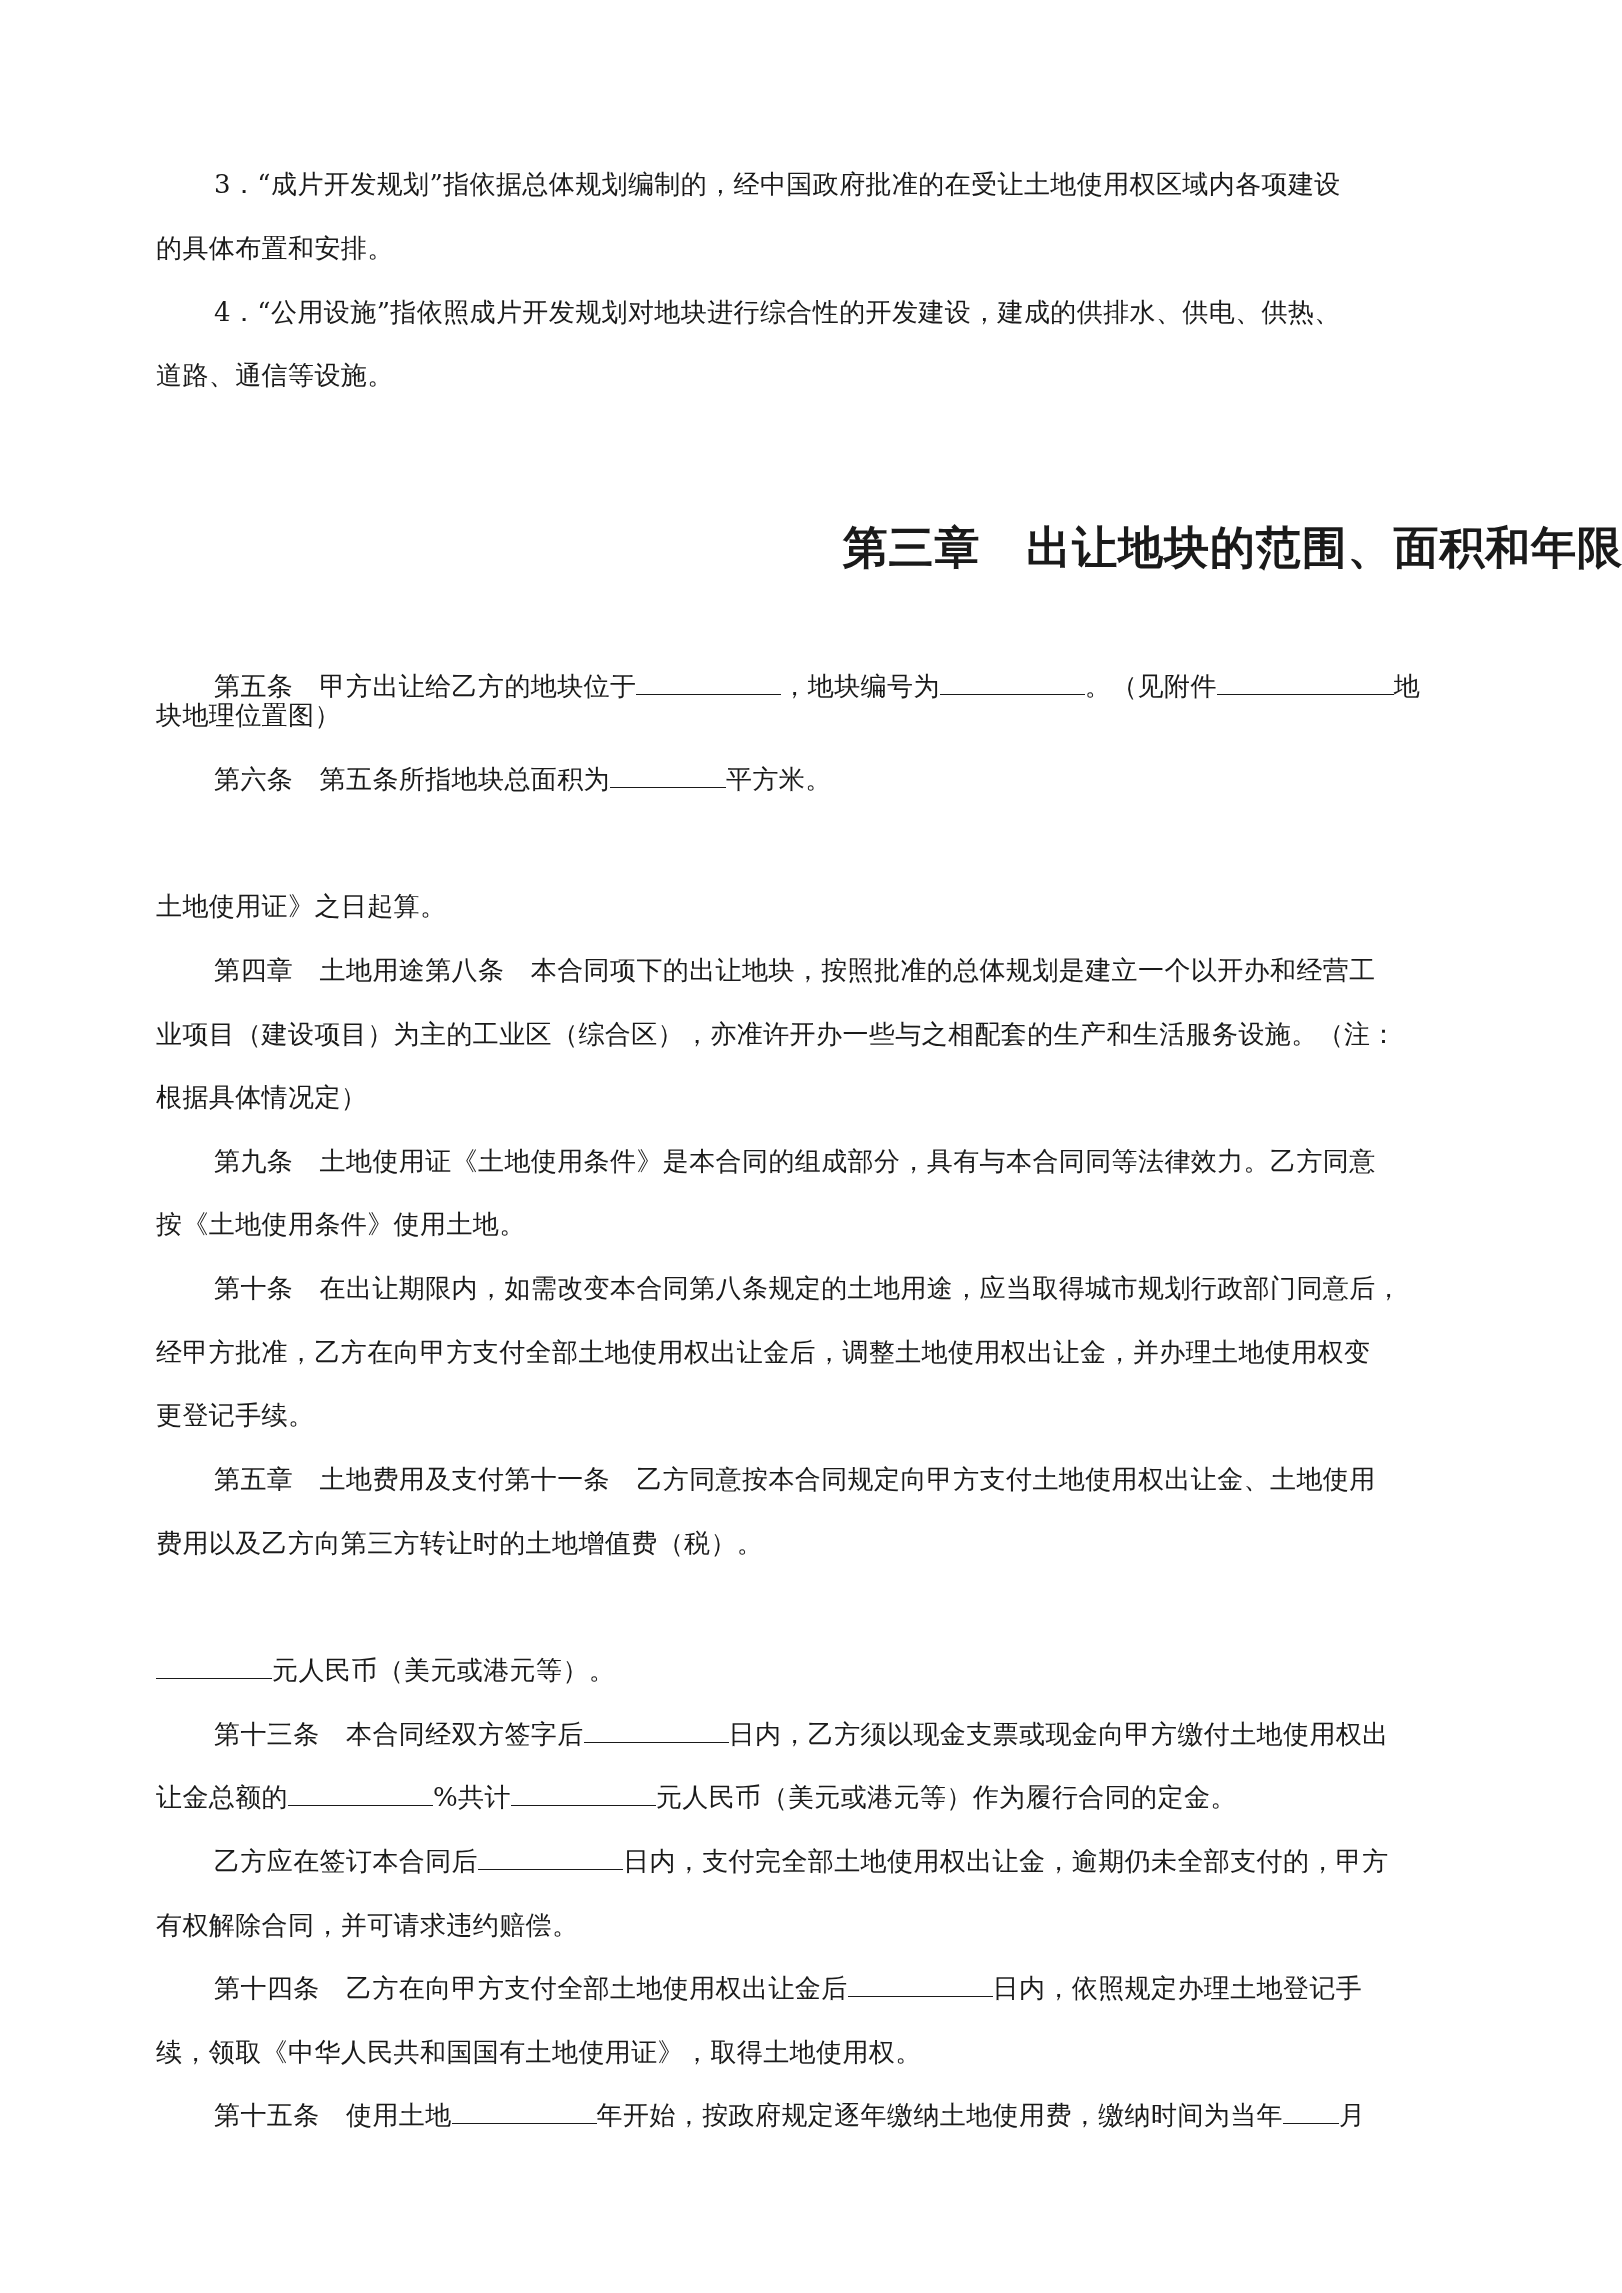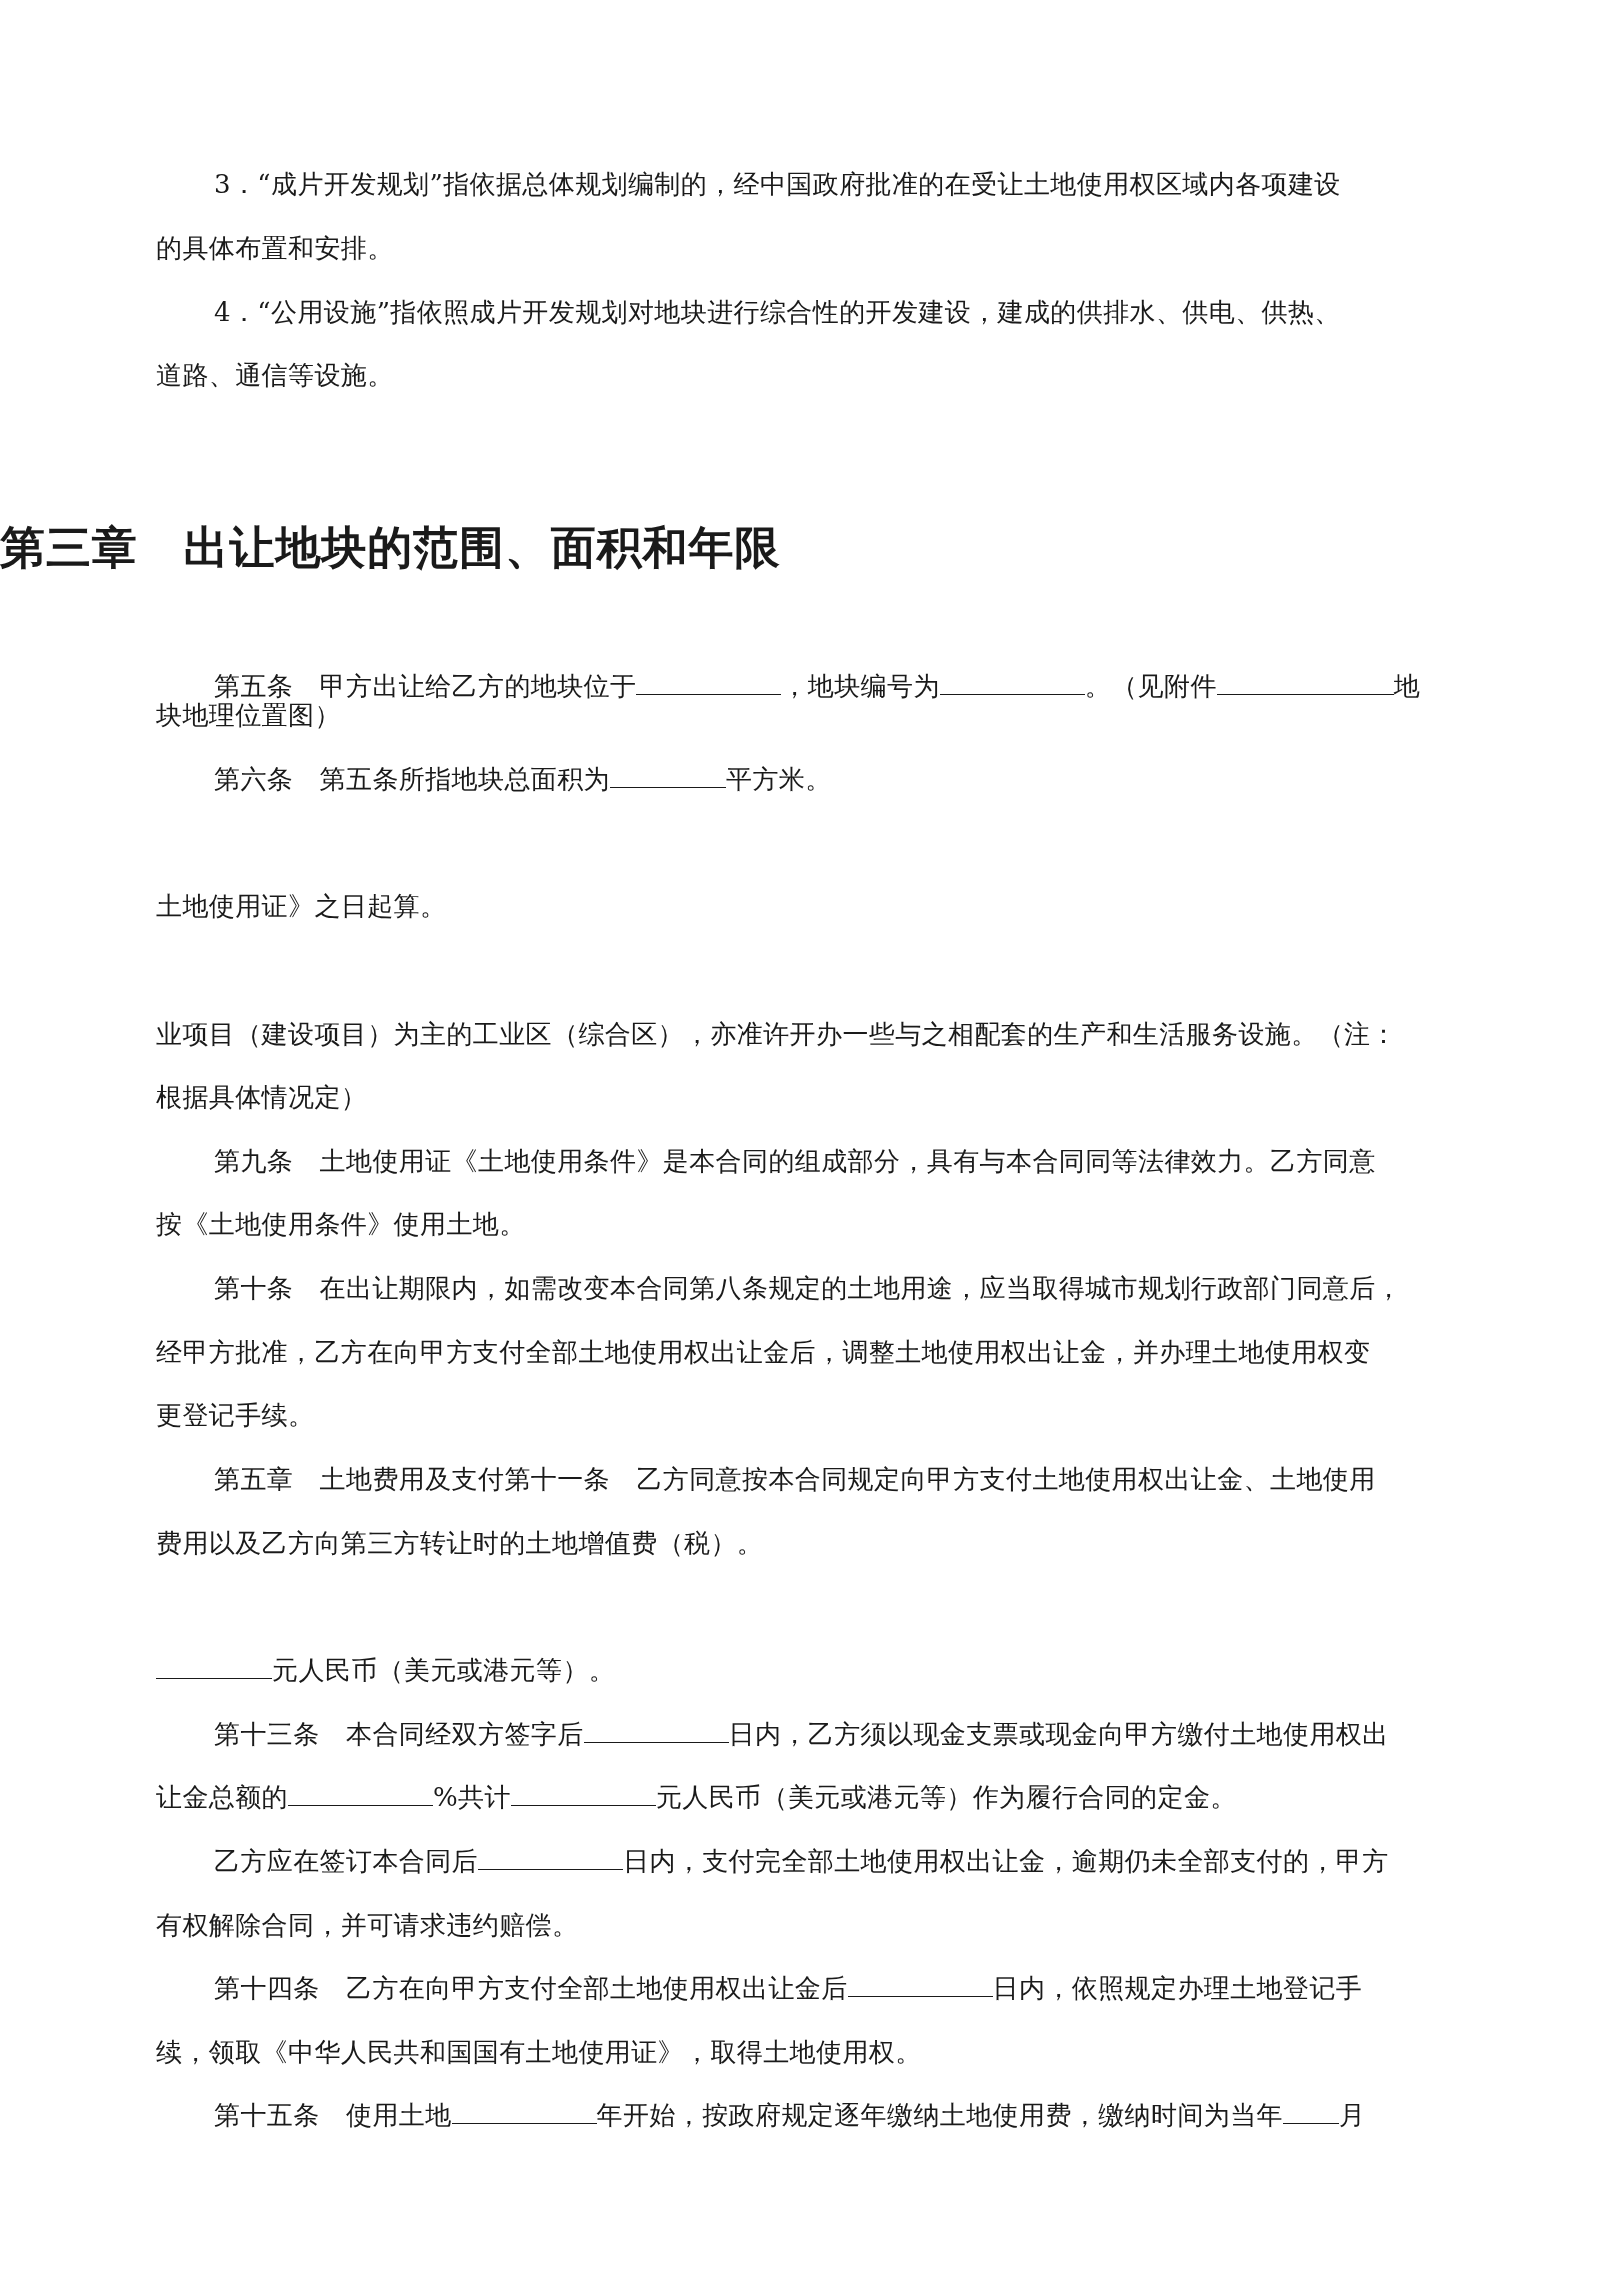--- a/index.html
+++ b/index.html
@@ -10,21 +10,21 @@
   }
   .page { position: absolute; left: 0; top: 0; width: 1530px; height: 2294px; }
   .line {
     position: absolute; left: 156px; width: 1318px;
     font-size: 26px; line-height: 36px; white-space: nowrap;
     letter-spacing: 0.4px;
   }
   .indent { left: 214px; }
   .heading {
     position: absolute; left: 0; width: 1623px; top: 486px;
-    text-align: left; font-size: 45px; font-weight: bold;
+    text-align: right; font-size: 45px; font-weight: bold;
     line-height: 64px; letter-spacing: 0.9px;
     font-family: "DejaVu Sans", "Liberation Sans", sans-serif;
   }
   .blank { display: inline-block; border-bottom: 1.8px solid #1a1a1a; height: 25.5px; vertical-align: baseline; }
   .b10 { width: 145px; }
   .b12 { width: 177px; }
   .b8 { width: 116px; }
   .b2 { width: 31px; }
   .b4 { width: 56px; }
 </style>
@@ -44,20 +44,21 @@
     <span>第五条　甲方出让给乙方的地块位于</span><span class="blank b10"></span><span>，地块编号为</span><span class="blank b10"></span><span>。（见附件</span><span class="blank b12"></span><span>地</span>
   </div>
   <div class="line" style="top:697px">块地理位置图）</div>
 
   <div class="line indent" style="top:761px">
     <span>第六条　第五条所指地块总面积为</span><span class="blank b8"></span><span>平方米。</span>
   </div>
 
   <div class="line" style="top:888px">土地使用证》之日起算。</div>
 
+  <div class="line indent" style="top:952px">第四章　土地用途第八条　本合同项下的出让地块，按照批准的总体规划是建立一个以开办和经营工</div>
   <div class="line" style="top:1016px">业项目（建设项目）为主的工业区（综合区），亦准许开办一些与之相配套的生产和生活服务设施。（注：</div>
   <div class="line" style="top:1079px">根据具体情况定）</div>
 
   <div class="line indent" style="top:1143px">第九条　土地使用证《土地使用条件》是本合同的组成部分，具有与本合同同等法律效力。乙方同意</div>
   <div class="line" style="top:1206px">按《土地使用条件》使用土地。</div>
 
   <div class="line indent" style="top:1270px">第十条　在出让期限内，如需改变本合同第八条规定的土地用途，应当取得城市规划行政部门同意后，</div>
   <div class="line" style="top:1334px">经甲方批准，乙方在向甲方支付全部土地使用权出让金后，调整土地使用权出让金，并办理土地使用权变</div>
   <div class="line" style="top:1397px">更登记手续。</div>
 

